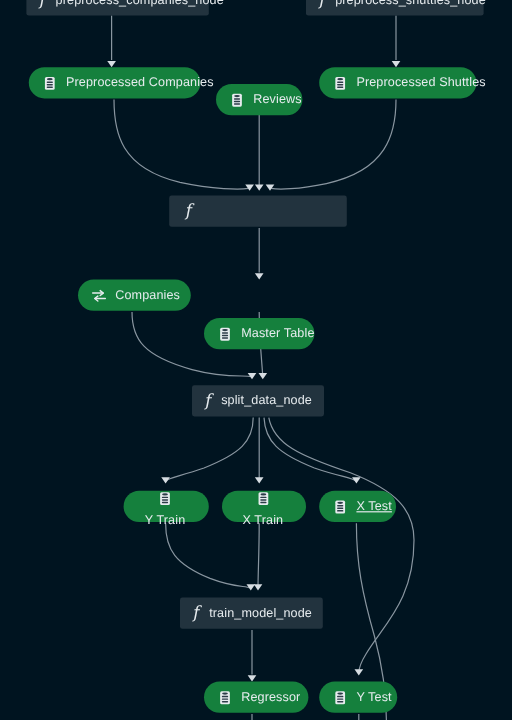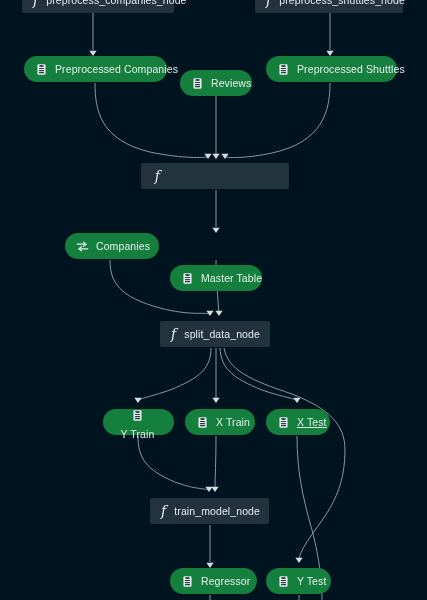--- a/index.html
+++ b/index.html
@@ -208,21 +208,21 @@
           <svg viewBox="0 0 16 16" width="13" height="13">
             <rect x="3" y="1.4" width="10" height="13.2" rx="1.6" fill="#e6ebee"></rect>
             <ellipse cx="8" cy="3.7" rx="3" ry="1.15" fill="#2c3d48"></ellipse>
             <rect x="4.8" y="6.0" width="6.4" height="1.5" rx="0.7" fill="#2c3d48"></rect>
             <rect x="4.8" y="8.6" width="6.4" height="1.5" rx="0.7" fill="#2c3d48"></rect>
             <rect x="4.8" y="11.2" width="6.4" height="1.5" rx="0.7" fill="#2c3d48"></rect>
           </svg>
         </span>
         <span class="node-label">Y Train</span>
       </div>
-      <div class="node node-data" style="left: 185px; top: 409px; width: 70px;">
+      <div class="node node-data" style="left: 185px; top: 409px; width: 70px; flex-direction: column;">
         <span class="icon">
           <svg viewBox="0 0 16 16" width="13" height="13">
             <rect x="3" y="1.4" width="10" height="13.2" rx="1.6" fill="#e6ebee"></rect>
             <ellipse cx="8" cy="3.7" rx="3" ry="1.15" fill="#2c3d48"></ellipse>
             <rect x="4.8" y="6.0" width="6.4" height="1.5" rx="0.7" fill="#2c3d48"></rect>
             <rect x="4.8" y="8.6" width="6.4" height="1.5" rx="0.7" fill="#2c3d48"></rect>
             <rect x="4.8" y="11.2" width="6.4" height="1.5" rx="0.7" fill="#2c3d48"></rect>
           </svg>
         </span>
         <span class="node-label">X Train</span>

